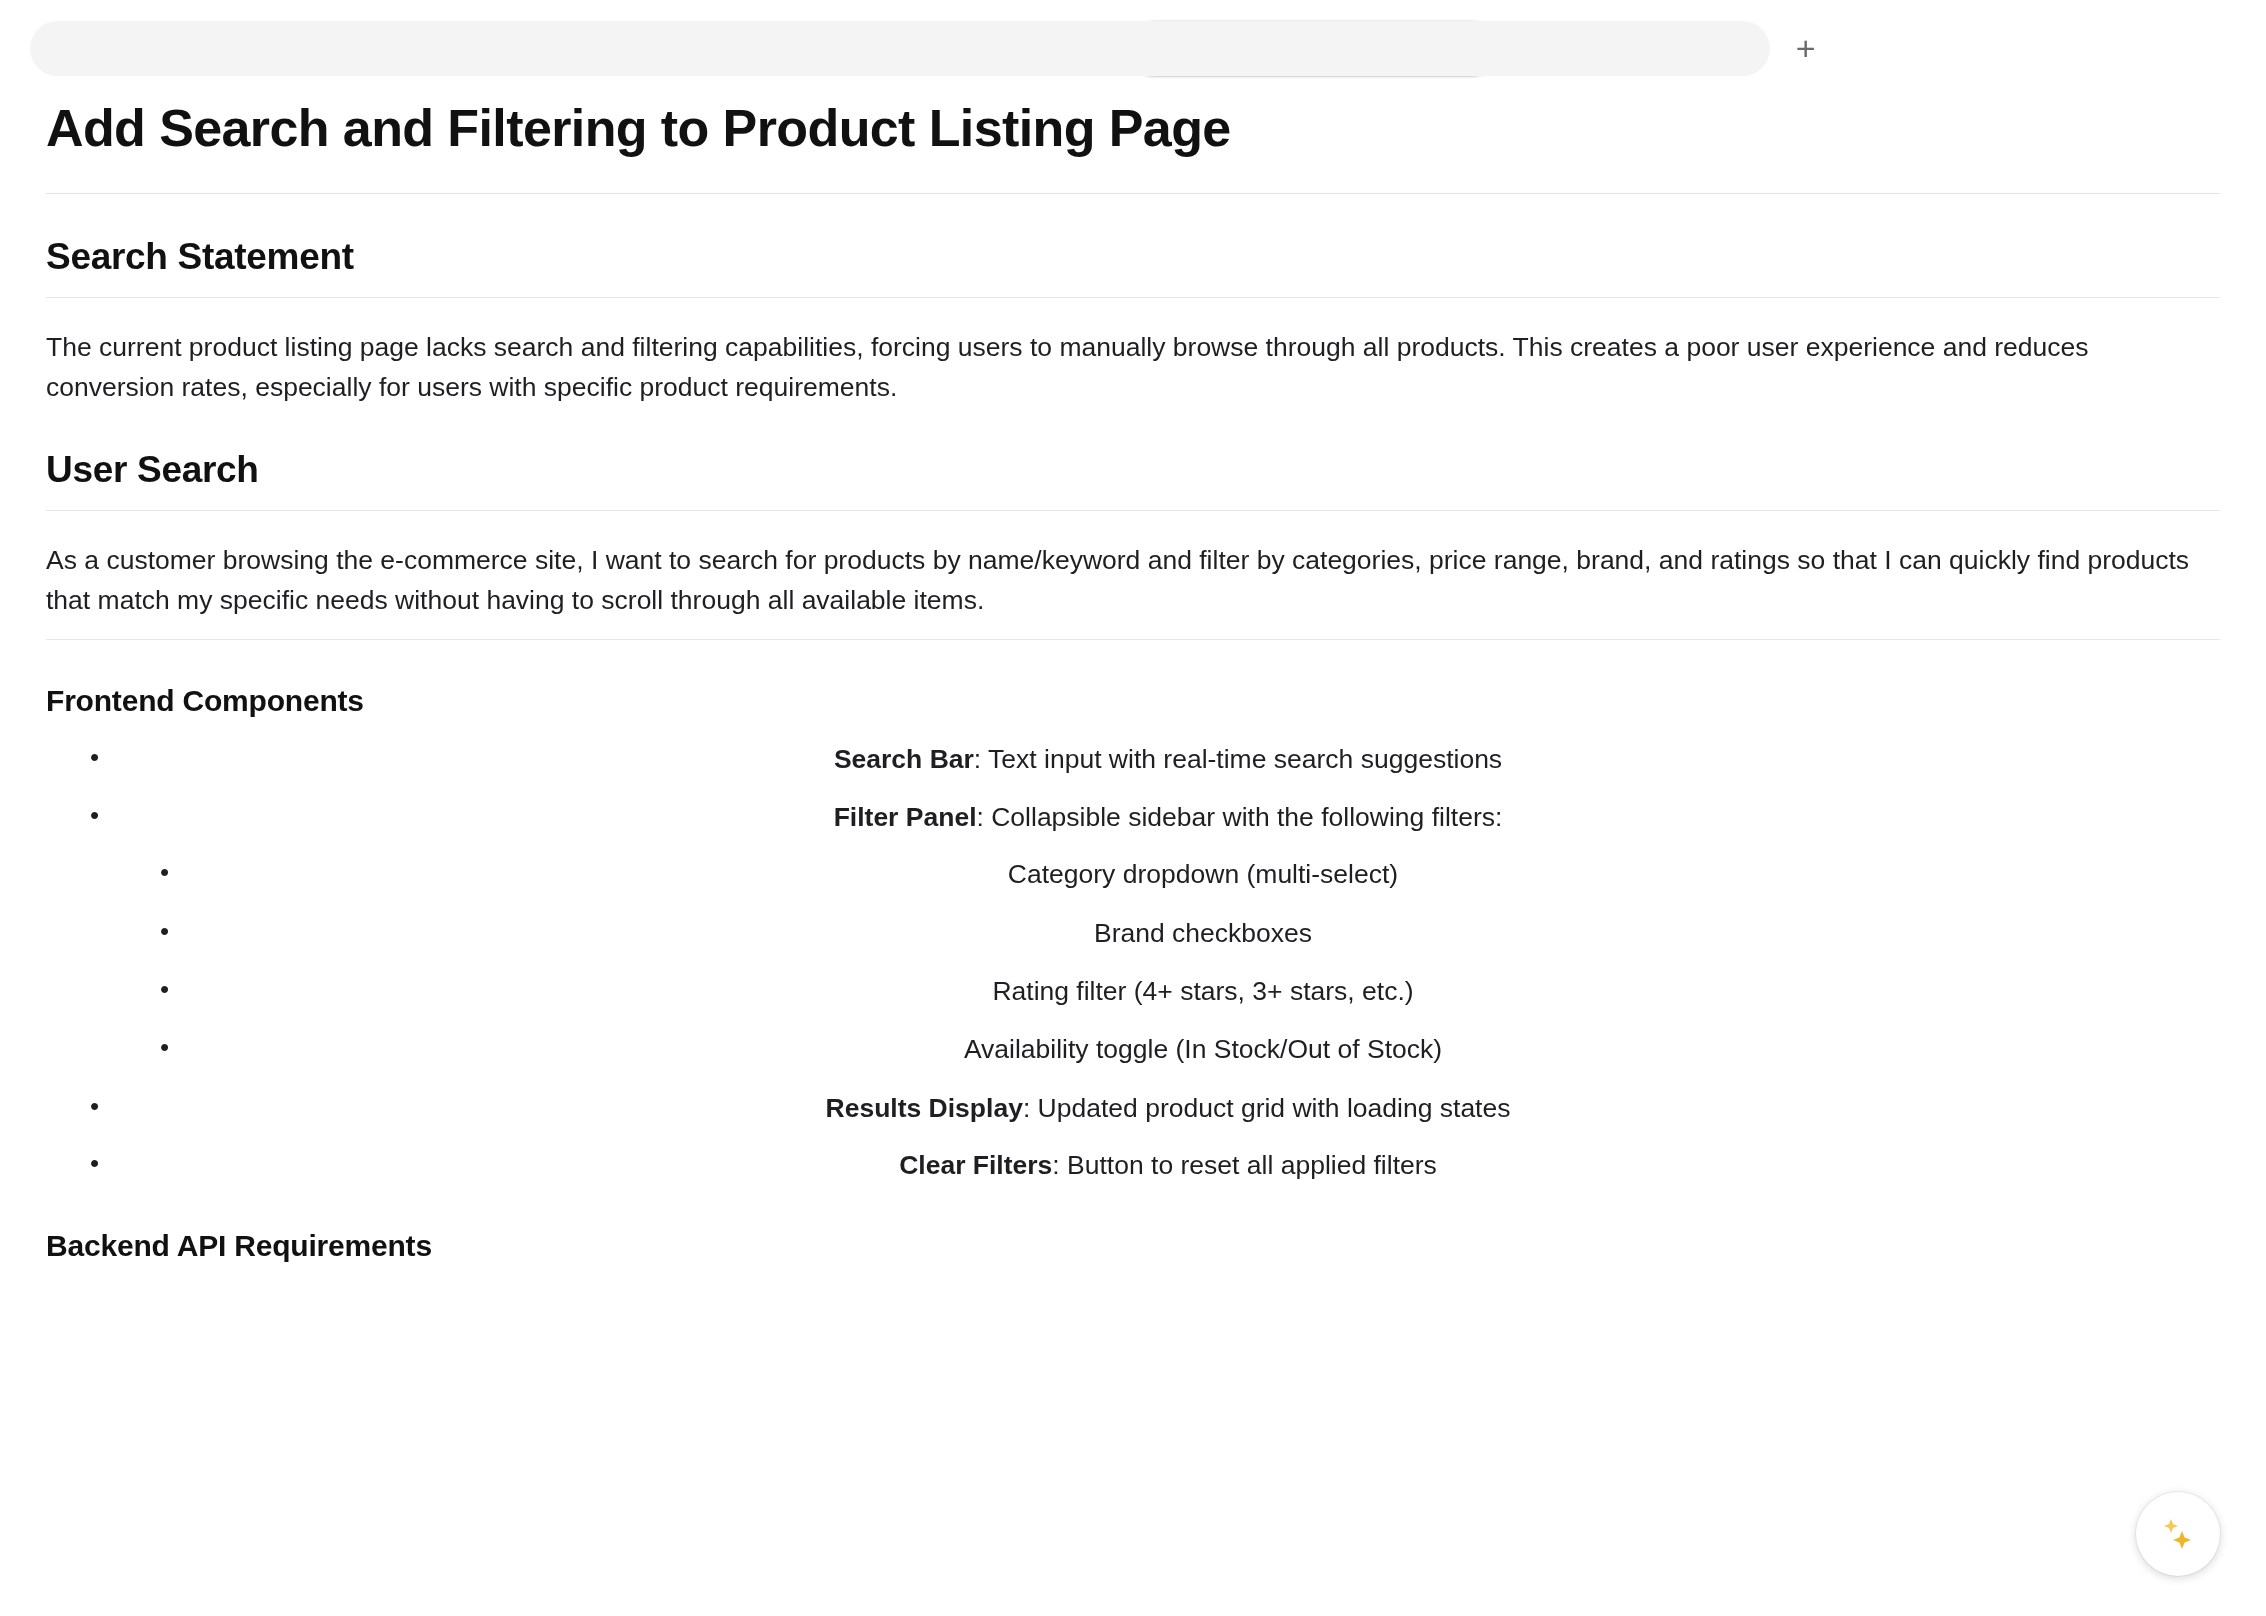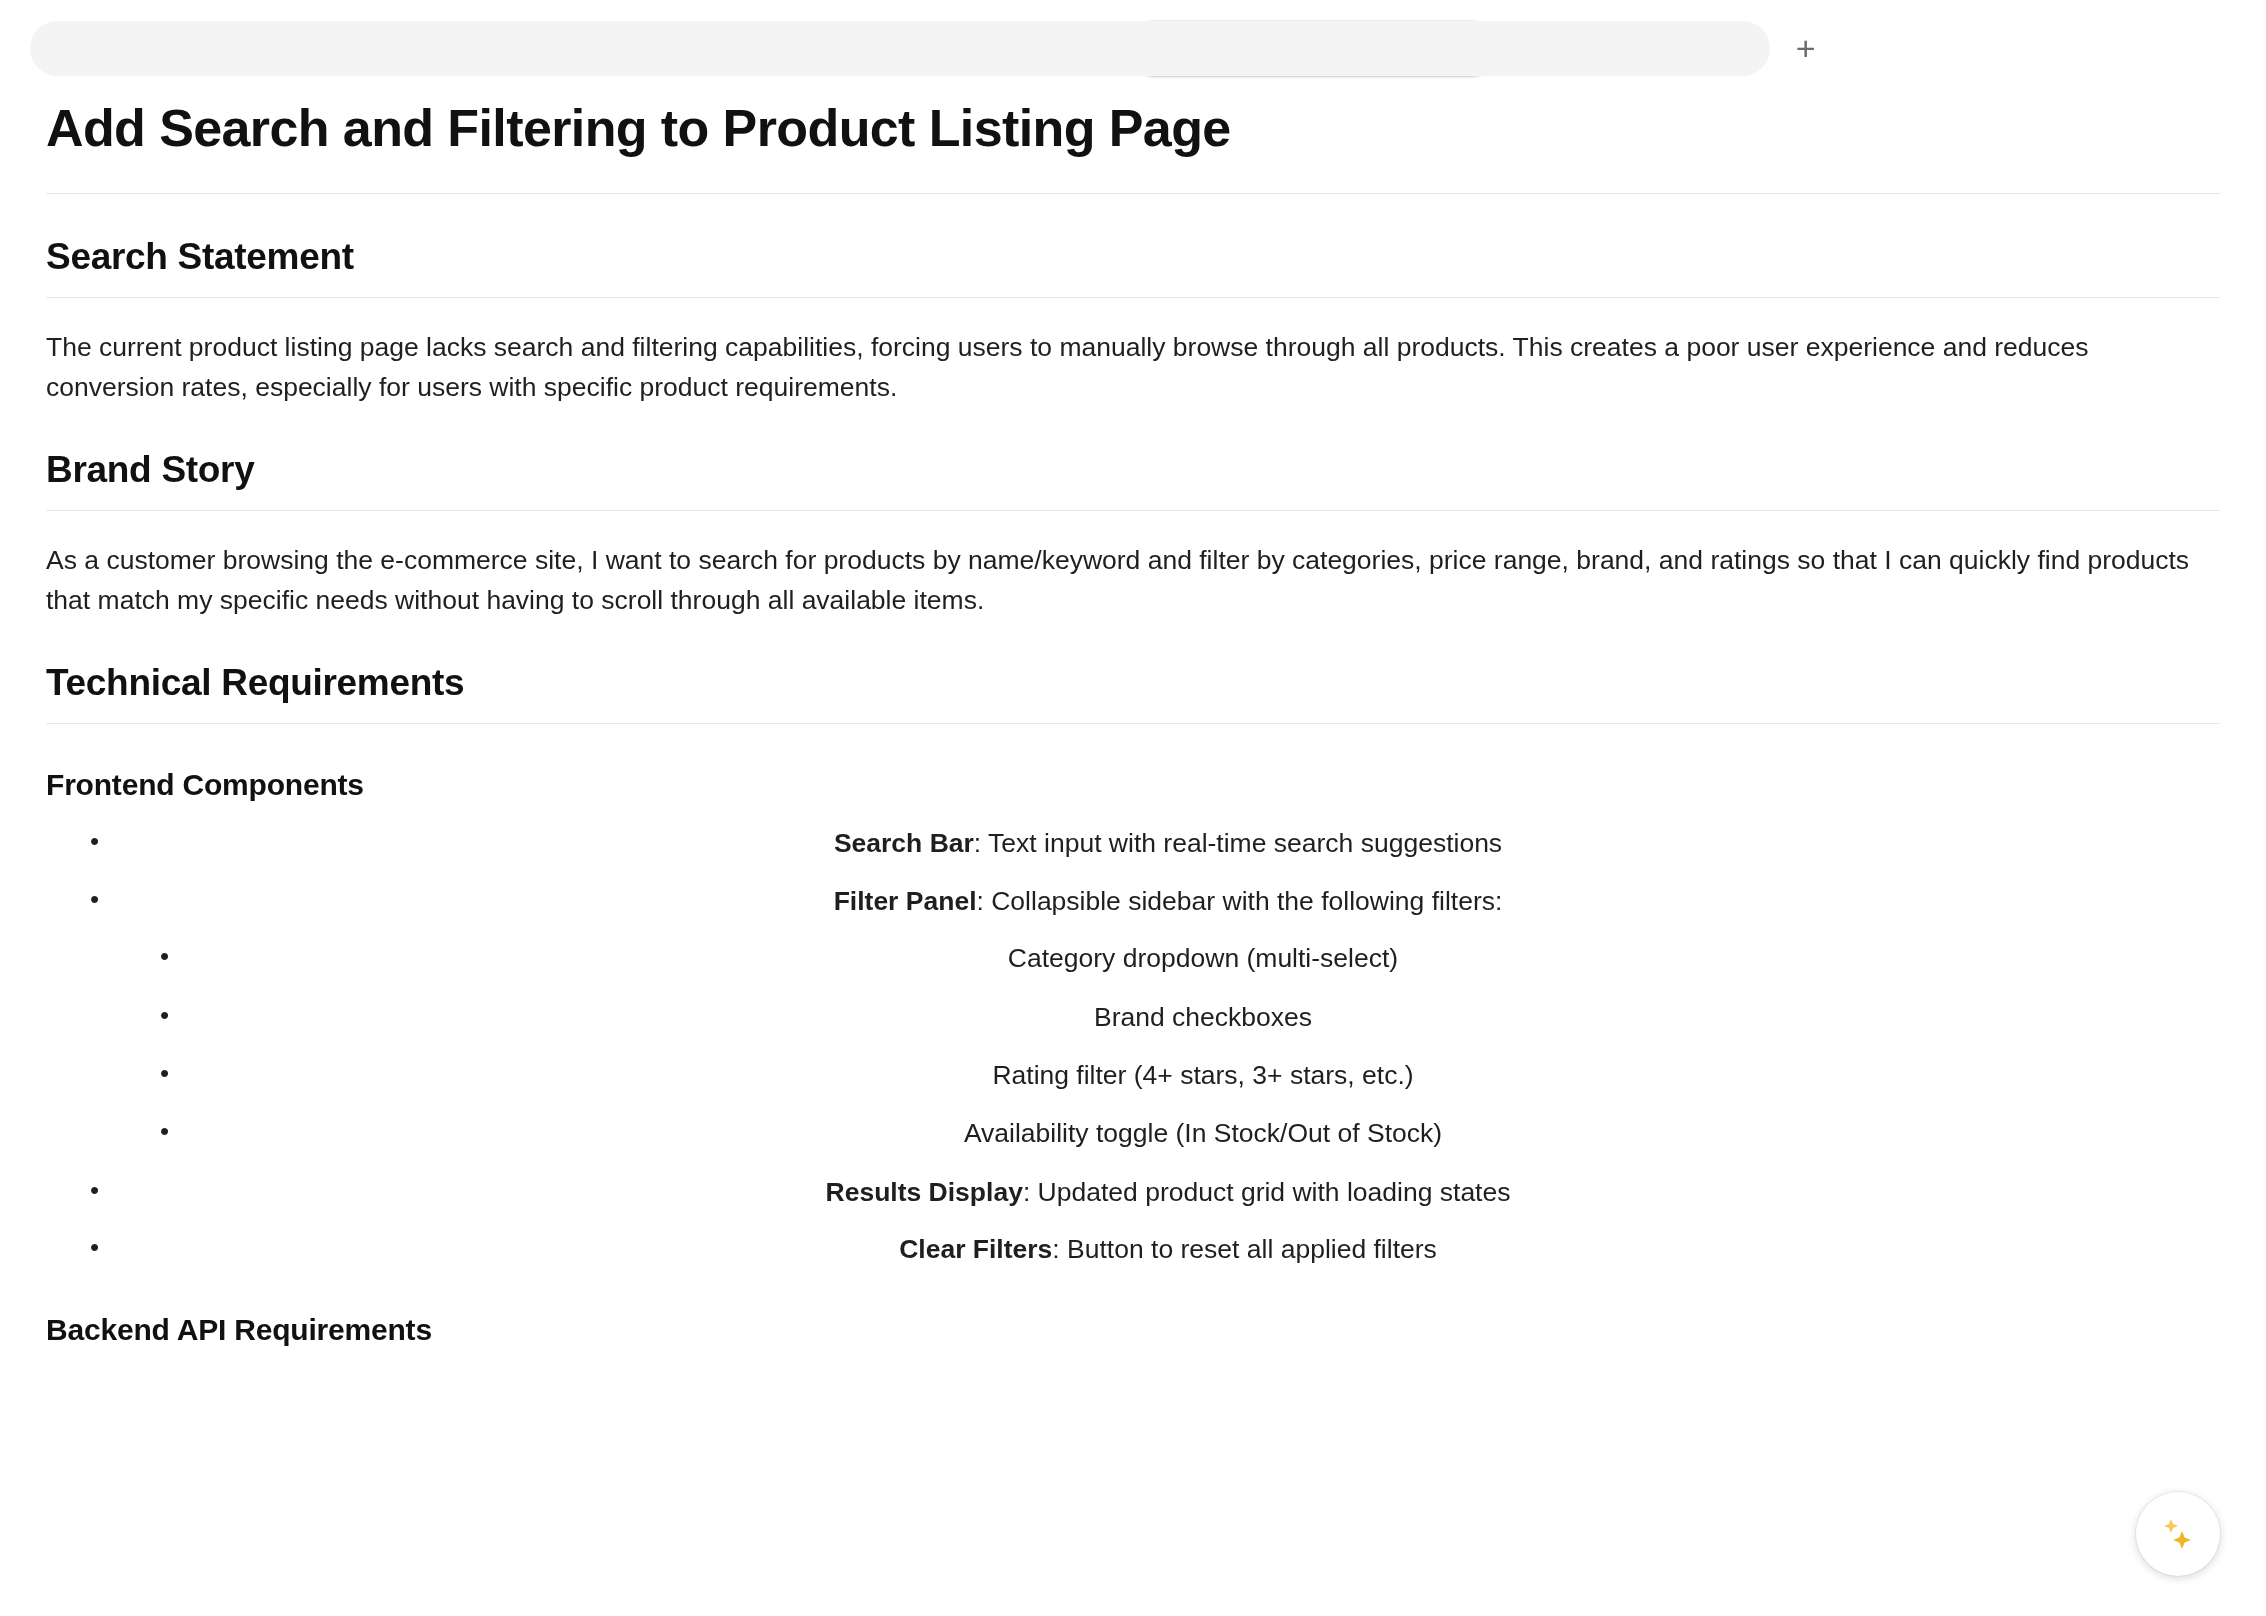--- a/index.html
+++ b/index.html
@@ -191,25 +191,24 @@
 
 <div class="doc">
 
   <h1 class="title">Add Search and Filtering to Product Listing Page</h1>
   <hr class="rule">
 
   <h2 class="sect">Search Statement</h2>
   <hr class="rule-thin">
   <p class="para">The current product listing page lacks search and filtering capabilities, forcing users to manually browse through all products. This creates a poor user experience and reduces conversion rates, especially for users with specific product requirements.</p>
 
-  <h2 class="sect">Brand Story</h2>
+  <h2 class="sect">User Search</h2>
   <hr class="rule-thin">
   <p class="para">As a customer browsing the e-commerce site, I want to search for products by name/keyword and filter by categories, price range, brand, and ratings so that I can quickly find products that match my specific needs without having to scroll through all available items.</p>
 
-  <h2 class="sect">Technical Requirements</h2>
   <hr class="rule-thin">
 
   <h3 class="sub">Frontend Components</h3>
 
   <ul class="lvl1">
     <li>
       <span class="b">Search Bar</span><span>: Text input with real-time search suggestions</span>
     </li>
     <li>
       <span class="b">Filter Panel</span><span>: Collapsible sidebar with the following filters:</span>

